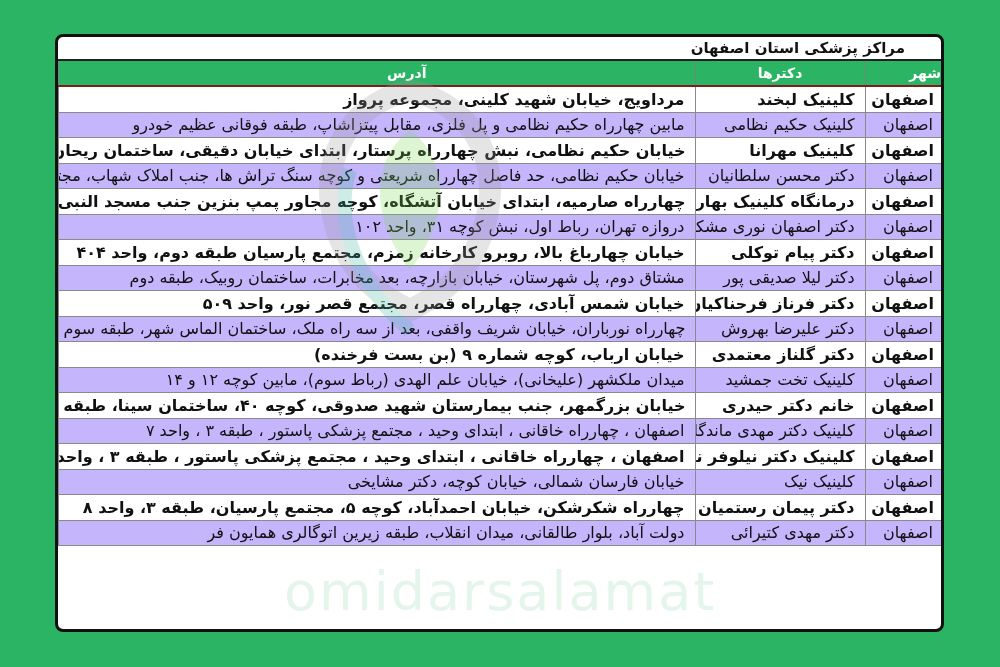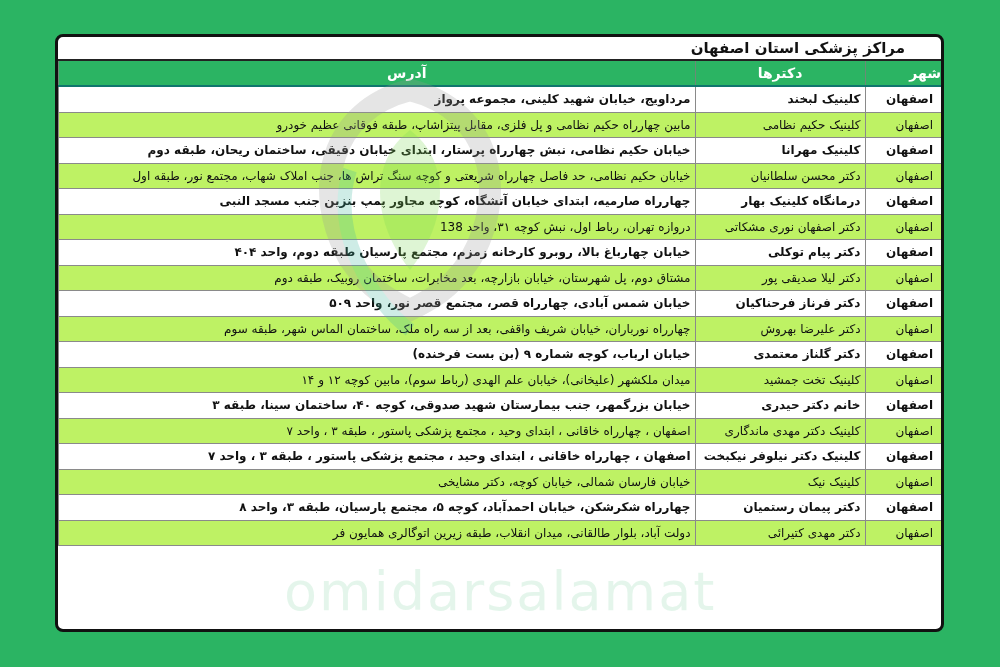--- a/index.html
+++ b/index.html
@@ -32,40 +32,40 @@
       width: 100%;
       border-collapse: collapse;
       table-layout: fixed;
     }
     th {
       background: #2bb463;
       color: #fff;
       font-weight: bold; font-size: 14px;
       height: 24px;
       border-left: 1px solid #6c8a75;
-      border-bottom: 2px solid #0f766e;
+      border-bottom: 2px solid #7f1d1d;
       padding: 0;
     }
     th.city-h { text-align: right; padding-right: 0; }
     th.doc-h { text-align: center; }
     th.addr-h { text-align: center; padding-left: 60px; }
     td {
       height: 24.5px;
-      font-size: 12px;
+      font-size: 16px;
       color: #111;
       border-bottom: 1.5px solid #8a8a8a;
       border-left: 1px solid #8a8a8a;
-      padding: 0 4px;
+      padding: 0 10px;
       white-space: nowrap;
       overflow: hidden;
       text-align: right;
     }
     td.city { padding-right: 8px; }
     tr.bold td { font-weight: bold; }
-    tr.alt td { background: #bef264; }
+    tr.alt td { background: #c4b5fd; }
     col.c-city { width: 76px; }
     col.c-doc { width: 170px; }
     .watermark {
       position: absolute;
       left: 290px; top: 70px;
       width: 240px; height: 300px;
       pointer-events: none;
       opacity: 0.25;
     }
     .wm-text {
@@ -117,21 +117,21 @@
           <td>خیابان حکیم نظامی، حد فاصل چهارراه شریعتی و کوچه سنگ تراش ها، جنب املاک شهاب، مجتمع نور، طبقه اول</td>
         </tr>
       <tr class="bold">
           <td class="city">اصفهان</td>
           <td>درمانگاه کلینیک بهار</td>
           <td>چهارراه صارمیه، ابتدای خیابان آتشگاه، کوچه مجاور پمپ بنزین جنب مسجد النبی</td>
         </tr>
       <tr class="alt">
           <td class="city">اصفهان</td>
           <td>دکتر اصفهان نوری مشکاتی</td>
-          <td>دروازه تهران، رباط اول، نبش کوچه ۳۱، واحد 138</td>
+          <td>دروازه تهران، رباط اول، نبش کوچه ۳۱، واحد ۱۰۲</td>
         </tr>
       <tr class="bold">
           <td class="city">اصفهان</td>
           <td>دکتر پیام توکلی</td>
           <td>خیابان چهارباغ بالا، روبرو کارخانه زمزم، مجتمع پارسیان طبقه دوم، واحد ۴۰۴</td>
         </tr>
       <tr class="alt">
           <td class="city">اصفهان</td>
           <td>دکتر لیلا صدیقی پور</td>
           <td>مشتاق دوم، پل شهرستان، خیابان بازارچه، بعد مخابرات، ساختمان روبیک، طبقه دوم</td>

